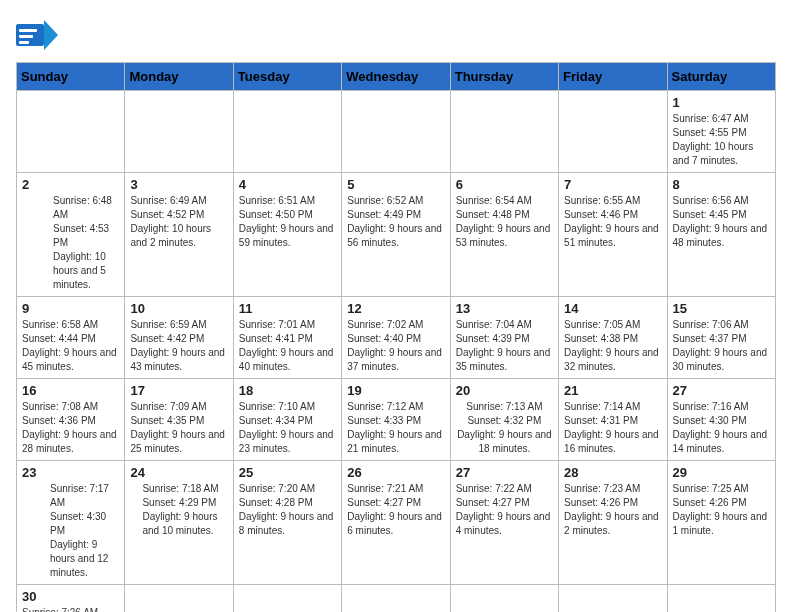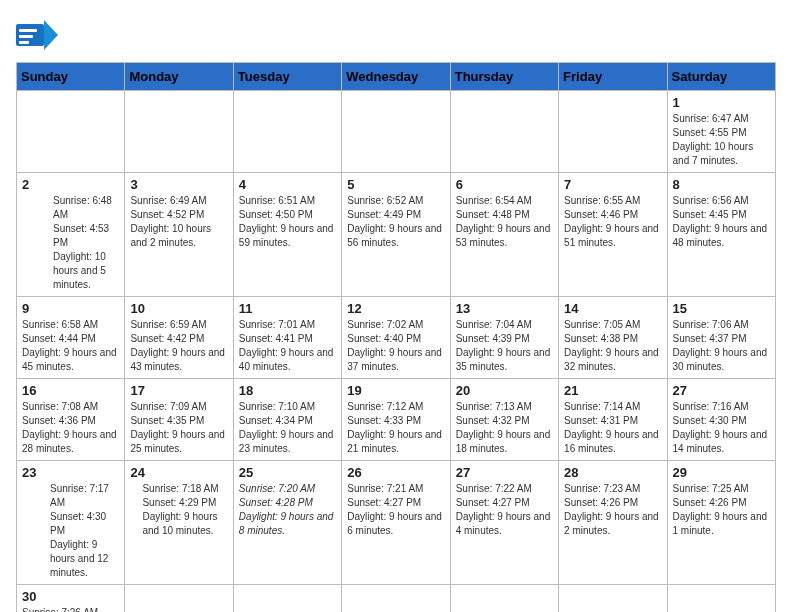--- a/index.html
+++ b/index.html
@@ -246,21 +246,21 @@
 Daylight: 9 hours and 23 minutes.</div>
         </td>
         <td>
           <span class="day-number">19</span>
           <div class="day-info" style="white-space: pre-line;">Sunrise: 7:12 AM
 Sunset: 4:33 PM
 Daylight: 9 hours and 21 minutes.</div>
         </td>
         <td>
           <span class="day-number">20</span>
-          <div class="day-info" style="white-space: pre-line;">Sunrise: 7:13 AM
+          <div class="day-info" style="white-space: pre-line; text-align: center;">Sunrise: 7:13 AM
 Sunset: 4:32 PM
 Daylight: 9 hours and 18 minutes.</div>
         </td>
         <td>
           <span class="day-number">21</span>
           <div class="day-info" style="white-space: pre-line;">Sunrise: 7:14 AM
 Sunset: 4:31 PM
 Daylight: 9 hours and 16 minutes.</div>
         </td>
         <td>
@@ -278,21 +278,21 @@
 Daylight: 9 hours and 12 minutes.</div>
         </td>
         <td>
           <span class="day-number">24</span>
           <div class="day-info" style="white-space: pre-line; margin-left: 12px;">Sunrise: 7:18 AM
 Sunset: 4:29 PM
 Daylight: 9 hours and 10 minutes.</div>
         </td>
         <td>
           <span class="day-number">25</span>
-          <div class="day-info" style="white-space: pre-line; font-style: italic;">Sunrise: 7:20 AM
+          <div class="day-info" style="white-space: pre-line;">Sunrise: 7:20 AM
 Sunset: 4:28 PM
 Daylight: 9 hours and 8 minutes.</div>
         </td>
         <td>
           <span class="day-number">26</span>
           <div class="day-info" style="white-space: pre-line;">Sunrise: 7:21 AM
 Sunset: 4:27 PM
 Daylight: 9 hours and 6 minutes.</div>
         </td>
         <td>

